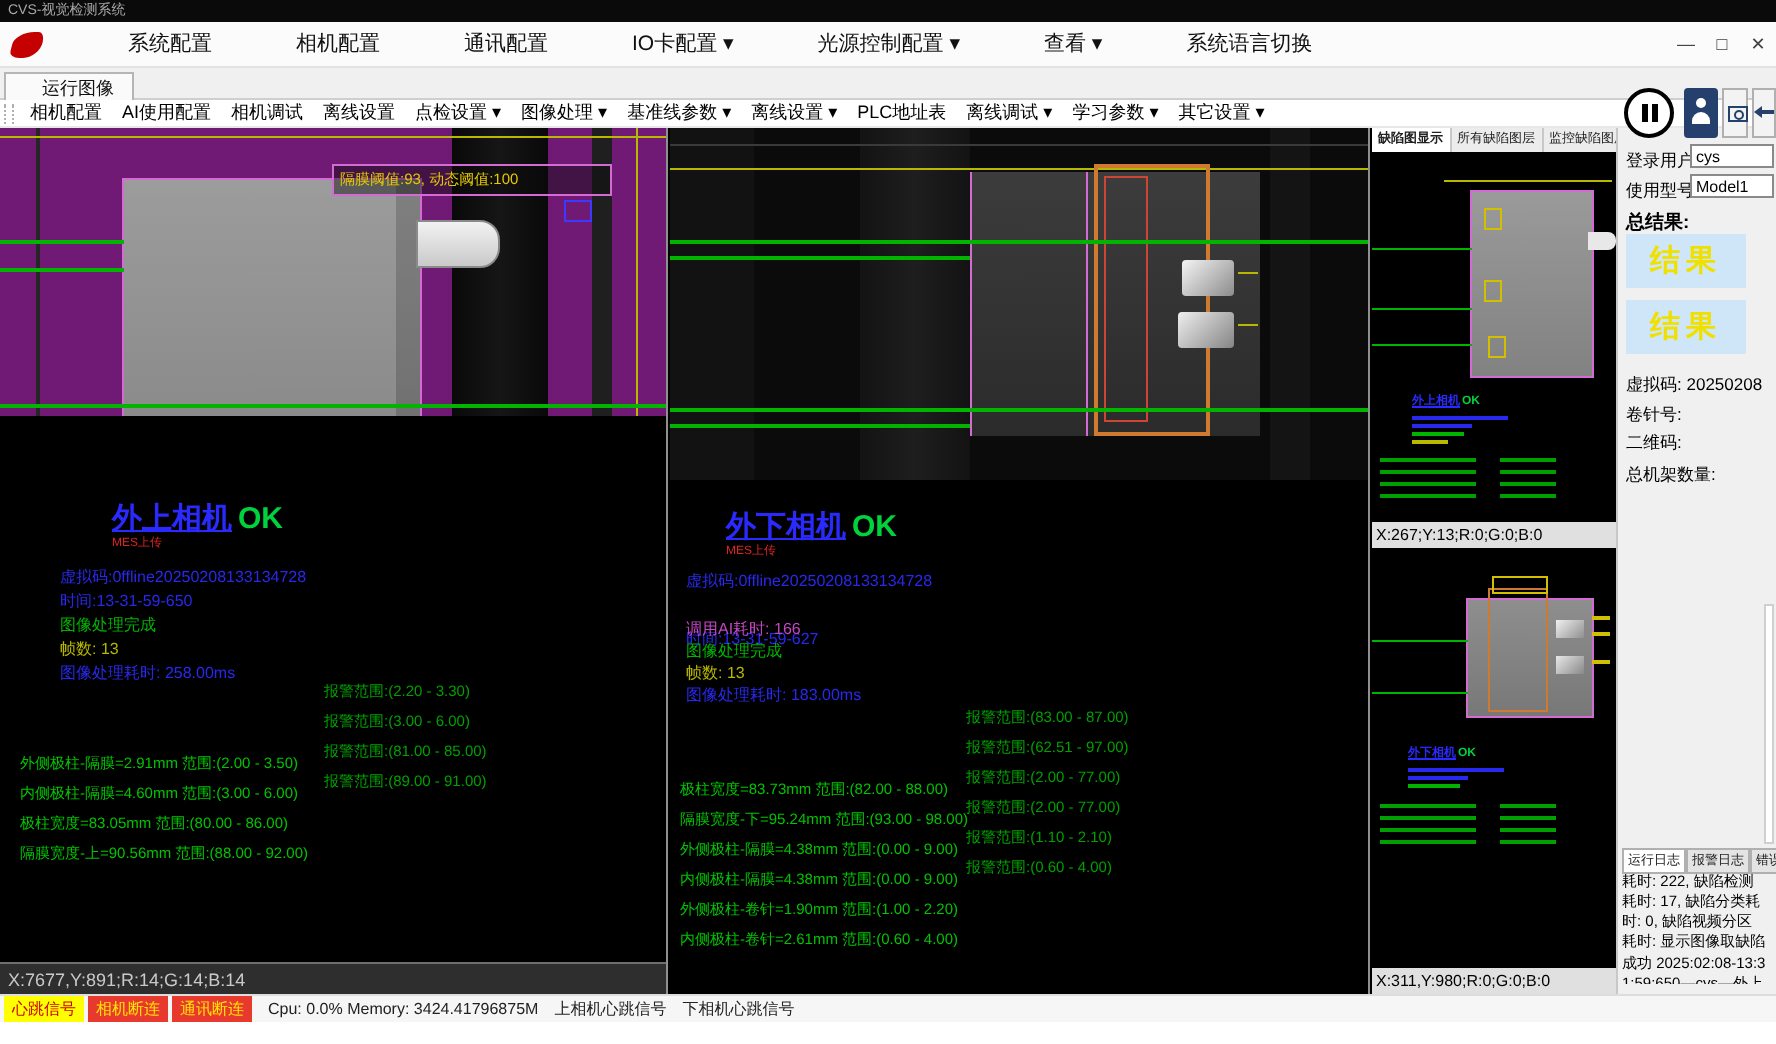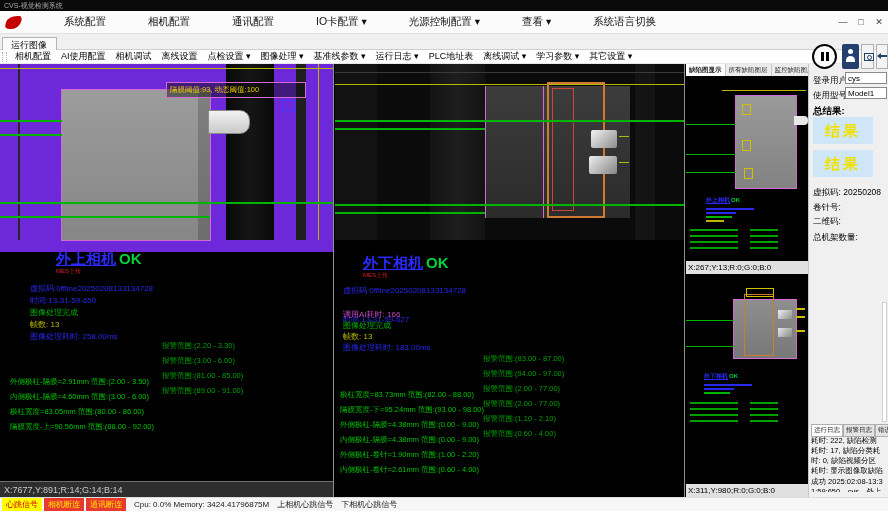--- a/index.html
+++ b/index.html
@@ -10,21 +10,21 @@
             color:#a8a8a8;font-size:7px;line-height:11px;padding-left:4px;box-sizing:border-box;}
   .menubar{position:absolute;left:0;top:11px;width:888px;height:23px;background:#fbfbfb;
            border-bottom:1px solid #e2e2e2;display:flex;align-items:center;box-sizing:border-box;}
   .logo{width:15px;height:13px;margin:0 8px 0 6px;background:#c40000;
         border-radius:75% 25% 60% 40%/55% 45% 70% 30%;transform:skewX(-14deg);}
   .mi{font-size:10.5px;color:#111;padding:0 7px;cursor:default;white-space:nowrap;margin-left:28px;}
   .wincontrols{margin-left:auto;display:flex;}
   .wc{width:18px;text-align:center;color:#444;font-size:9px;line-height:22px;}
   .tabstrip{position:absolute;left:0;top:34px;width:888px;height:16px;background:#f0f0f0;
             border-bottom:1px solid #cfcfcf;box-sizing:border-box;}
-  .tab{display:inline-block;margin:1px 0 0 2px;padding:1px 9px 0 8px;height:14px;background:#fafafa;
+  .tab{display:inline-block;margin:1px 0 0 2px;padding:1px 9px 0 18px;height:14px;background:#fafafa;
        border:1px solid #b5b5b5;border-bottom:none;font-size:9px;color:#111;box-sizing:border-box;}
   .toolbar{position:absolute;left:0;top:50px;width:888px;height:14px;background:#ffffff;
            border-bottom:1px solid #e8e8e8;display:flex;align-items:center;box-sizing:border-box;}
   .grip{width:3px;height:10px;margin:0 3px 0 2px;border-left:1px dotted #b0b0b0;border-right:1px dotted #b0b0b0;}
   .ti{font-size:9px;color:#000;padding:0 5px;white-space:nowrap;}
   
   .main{position:absolute;left:0;top:64px;width:888px;height:433px;background:#000;}
   .vdiv{position:absolute;top:0;width:1px;height:433px;background:#8f8f8f;}
   .panel{position:absolute;top:0;height:433px;overflow:hidden;}
   .coordbar{position:absolute;left:0;right:0;top:417px;height:28px;background:#2e2e2e;
@@ -125,32 +125,32 @@
 
   <div class="toolbar">
     <div class="grip"></div>
     <span class="ti">相机配置</span>
     <span class="ti">AI使用配置</span>
     <span class="ti">相机调试</span>
     <span class="ti">离线设置</span>
     <span class="ti">点检设置 ▾</span>
     <span class="ti">图像处理 ▾</span>
     <span class="ti">基准线参数 ▾</span>
-    <span class="ti">运行日志 ▾</span>
+    <span class="ti">离线设置 ▾</span>
     <span class="ti">PLC地址表</span>
     <span class="ti">离线调试 ▾</span>
     <span class="ti">学习参数 ▾</span>
     <span class="ti">其它设置 ▾</span>
   </div>
 
   <div class="main">
 
     <div class="panel" style="left:0;width:333px;">
 
-      <div style="position:absolute;left:0;top:0;width:333px;height:188px;background:#6d28d9;overflow:hidden;">
+      <div style="position:absolute;left:0;top:0;width:333px;height:144px;background:#701a75;overflow:hidden;">
         <div class="stripe" style="left:18px;width:2px;background:#262626;"></div>
         <div class="stripe" style="left:226px;width:48px;background:linear-gradient(90deg,#090909,#161616,#090909);"></div>
         <div class="stripe" style="left:296px;width:10px;background:#1f1f1f;"></div>
         <div class="yl" style="left:0;top:4px;width:333px;height:1px;"></div>
         <div class="yl" style="left:318px;top:0;width:1px;height:176px;"></div>
 
         <div class="obj" style="left:62px;top:26px;width:148px;height:150px;background:linear-gradient(180deg,#9c9c9c,#868686);box-shadow:0 0 0 1px #d36bd3;">
           <div style="position:absolute;right:0;top:0;width:12px;height:100%;background:rgba(0,0,0,.18);"></div>
         </div>
 
@@ -224,21 +224,21 @@
       <div class="l-blue" style="left:8px;top:221px;">虚拟码:0ffline20250208133134728</div>
       <div class="l-blue" style="left:8px;top:250px;text-align:right;">时间:13-31-59-627</div>
       <div class="l-mag" style="left:8px;top:245px;">调用AI耗时: 166</div>
       <div class="l-green" style="left:8px;top:256px;">图像处理完成</div>
       <div class="l-yellow" style="left:8px;top:267px;">帧数: 13</div>
       <div class="l-blue" style="left:8px;top:278px;">图像处理耗时: 183.00ms</div>
 
       <div class="m-l" style="left:5px;top:290px;">极柱宽度=83.73mm 范围:(82.00 - 88.00)</div>
       <div class="m-r" style="left:148px;top:290px;">报警范围:(83.00 - 87.00)</div>
       <div class="m-l" style="left:5px;top:305px;">隔膜宽度-下=95.24mm 范围:(93.00 - 98.00)</div>
-      <div class="m-r" style="left:148px;top:305px;">报警范围:(94.00 - 97.00)</div>
+      <div class="m-r" style="left:148px;top:305px;">报警范围:(62.51 - 97.00)</div>
       <div class="m-l" style="left:5px;top:320px;">外侧极柱-隔膜=4.38mm 范围:(0.00 - 9.00)</div>
       <div class="m-r" style="left:148px;top:320px;">报警范围:(2.00 - 77.00)</div>
       <div class="m-l" style="left:5px;top:335px;">内侧极柱-隔膜=4.38mm 范围:(0.00 - 9.00)</div>
       <div class="m-r" style="left:148px;top:335px;">报警范围:(2.00 - 77.00)</div>
       <div class="m-l" style="left:5px;top:350px;">外侧极柱-卷针=1.90mm 范围:(1.00 - 2.20)</div>
       <div class="m-r" style="left:148px;top:350px;">报警范围:(1.10 - 2.10)</div>
       <div class="m-l" style="left:5px;top:365px;">内侧极柱-卷针=2.61mm 范围:(0.60 - 4.00)</div>
       <div class="m-r" style="left:148px;top:365px;">报警范围:(0.60 - 4.00)</div>
     </div>
 

